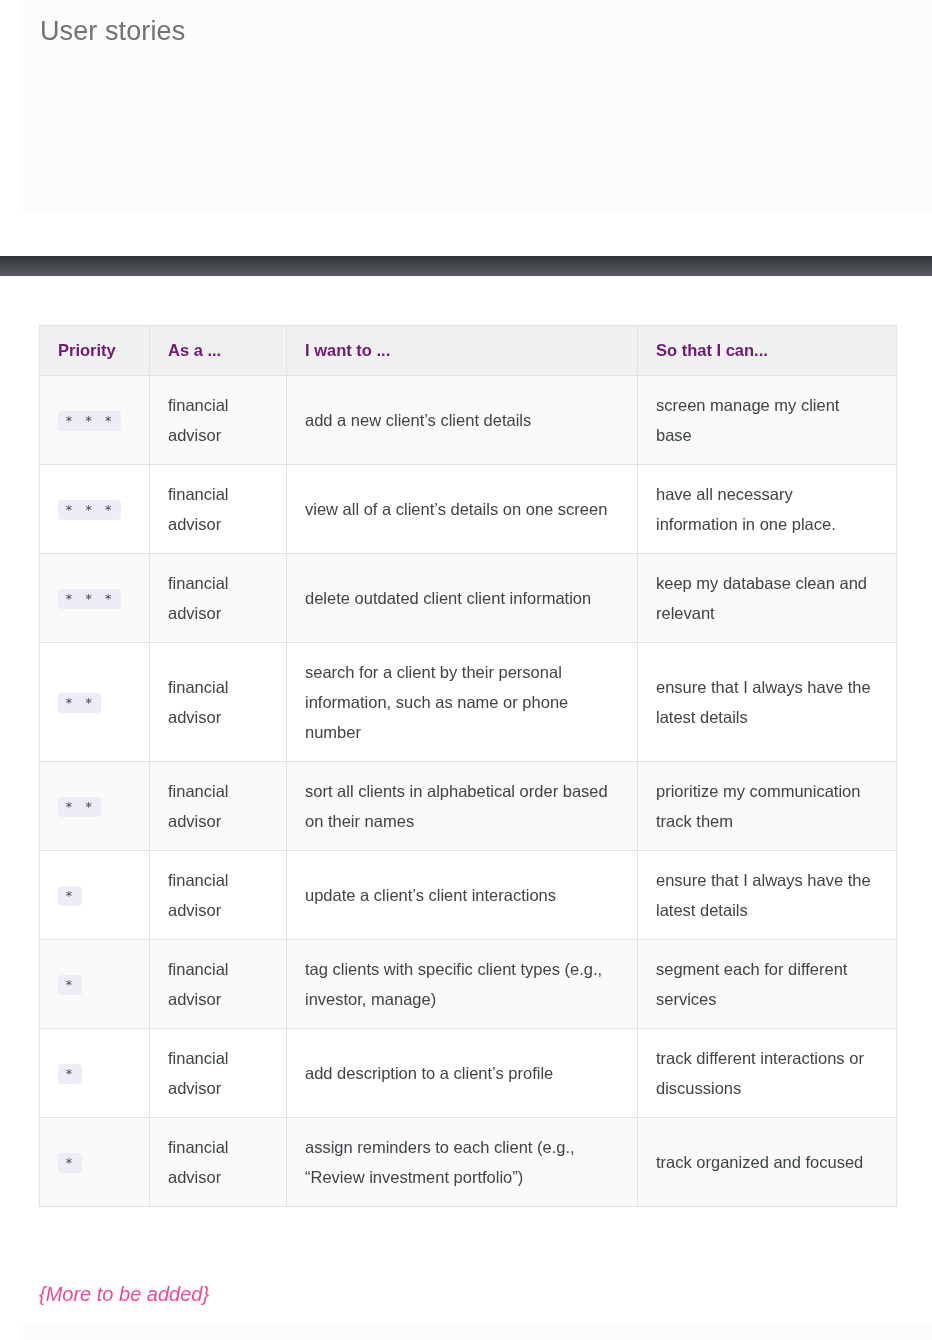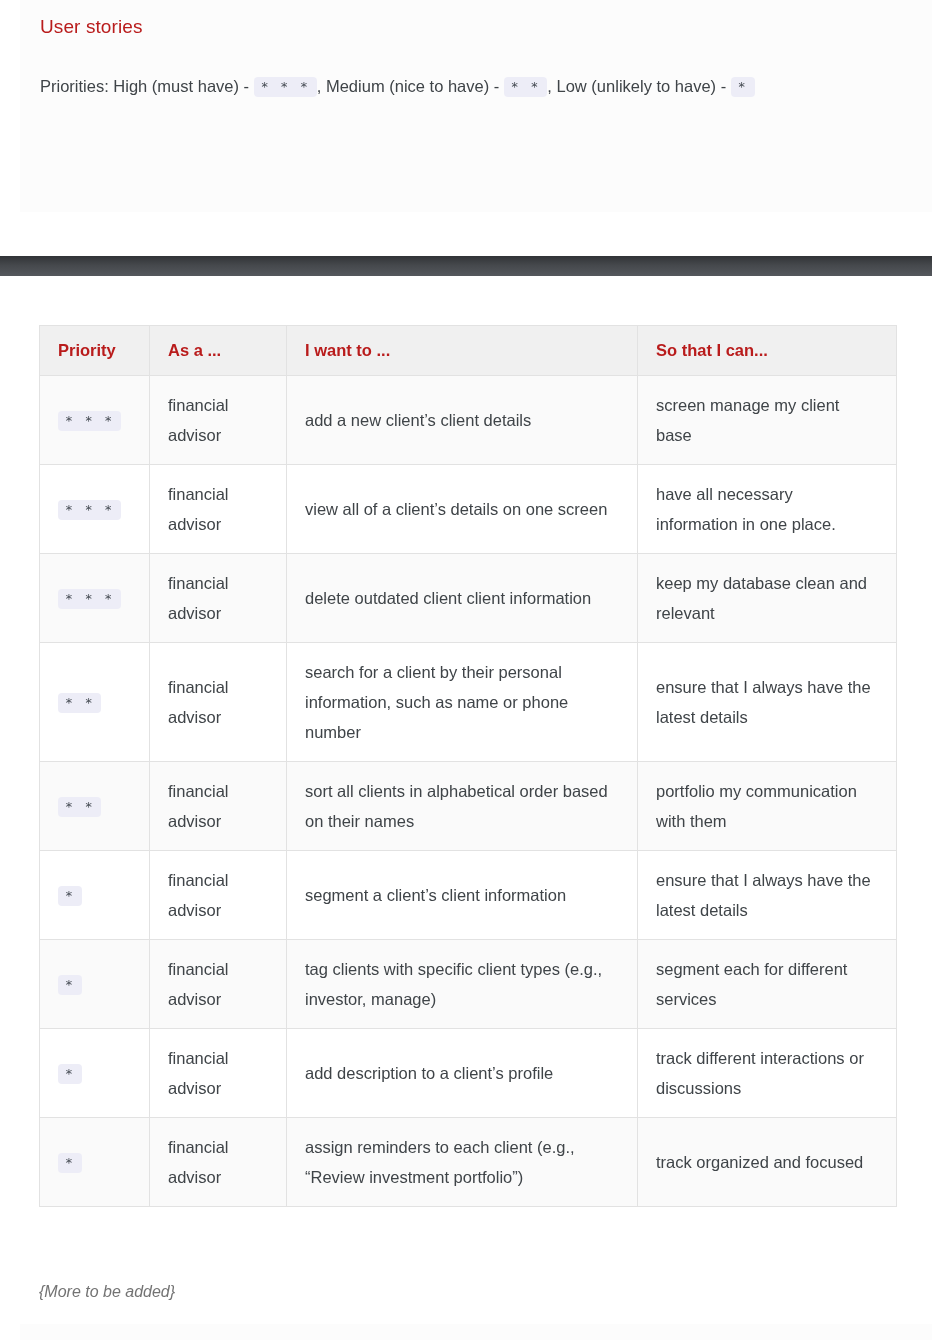--- a/index.html
+++ b/index.html
@@ -24,23 +24,23 @@
     width: 912px;
     height: 212px;
     background: #fcfcfc;
     box-sizing: border-box;
   }
 
   .page-title {
     position: absolute;
     left: 20px;
     top: 16px;
-    font-size: 19px;
+    font-size: 27px;
     font-weight: 400;
-    color: #b91c1c;
+    color: #737373;
     letter-spacing: 0.1px;
     white-space: nowrap;
   }
 
   .priorities-line {
     position: absolute;
     left: 20px;
     top: 73px;
     font-size: 16.5px;
     color: #3f4448;
@@ -91,21 +91,21 @@
   table.stories col.c-role     { width: 137px; }
   table.stories col.c-want     { width: 351px; }
   table.stories col.c-so       { width: 259px; }
 
   table.stories th {
     background: #f0f0f0;
     border: 1px solid #e2e2e2;
     text-align: left;
     font-size: 16.5px;
     font-weight: bold;
-    color: #b91c1c;
+    color: #701a75;
     padding: 15px 18px 15px 18px;
     vertical-align: middle;
     white-space: nowrap;
   }
 
   table.stories td {
     border: 1px solid #e2e2e2;
     font-size: 16.5px;
     color: #3f4448;
     padding: 14px 18px 14px 18px;
@@ -124,44 +124,41 @@
 
   td.role-cell {
     line-height: 30px;
   }
 
   
   .more-note {
     position: absolute;
     left: 39px;
     top: 1283px;
-    font-size: 16px;
+    font-size: 20px;
     font-style: italic;
-    color: #737373;
+    color: #ec4899;
     white-space: nowrap;
   }
 
   .bottom-strip {
     position: absolute;
     left: 20px;
     top: 1324px;
     width: 912px;
     height: 16px;
     background: #fcfcfc;
   }
 </style>
 </head>
 <body>
 
 <div class="intro-panel">
   <div class="page-title">User stories</div>
 
-  <div class="priorities-line">
-    <span>Priorities: High (must have) - </span><span class="stars-badge">*  *  *</span><span>, Medium (nice to have) - </span><span class="stars-badge">*  *</span><span>, Low (unlikely to have) - </span><span class="stars-badge">*</span>
-  </div>
 </div>
 
 <div class="divider-band"></div>
 
 <div class="table-wrap">
   <table class="stories">
     <colgroup>
       <col class="c-priority">
       <col class="c-role">
       <col class="c-want">
@@ -197,26 +194,26 @@
         <tr class="even">
           <td class="priority-cell"><span class="stars-badge">*  *</span></td>
           <td class="role-cell">financial advisor</td>
           <td>search for a client by their personal information, such as name or phone number</td>
           <td>ensure that I always have the latest details</td>
         </tr>
         <tr class="odd">
           <td class="priority-cell"><span class="stars-badge">*  *</span></td>
           <td class="role-cell">financial advisor</td>
           <td>sort all clients in alphabetical order based on their names</td>
-          <td>portfolio my communication with them</td>
-        </tr>
-        <tr class="even">
-          <td class="priority-cell"><span class="stars-badge">*</span></td>
-          <td class="role-cell">financial advisor</td>
-          <td>segment a client’s client information</td>
+          <td>prioritize my communication track them</td>
+        </tr>
+        <tr class="even">
+          <td class="priority-cell"><span class="stars-badge">*</span></td>
+          <td class="role-cell">financial advisor</td>
+          <td>update a client’s client interactions</td>
           <td>ensure that I always have the latest details</td>
         </tr>
         <tr class="odd">
           <td class="priority-cell"><span class="stars-badge">*</span></td>
           <td class="role-cell">financial advisor</td>
           <td>tag clients with specific client types (e.g., investor, manage)</td>
           <td>segment each for different services</td>
         </tr>
         <tr class="even">
           <td class="priority-cell"><span class="stars-badge">*</span></td>

